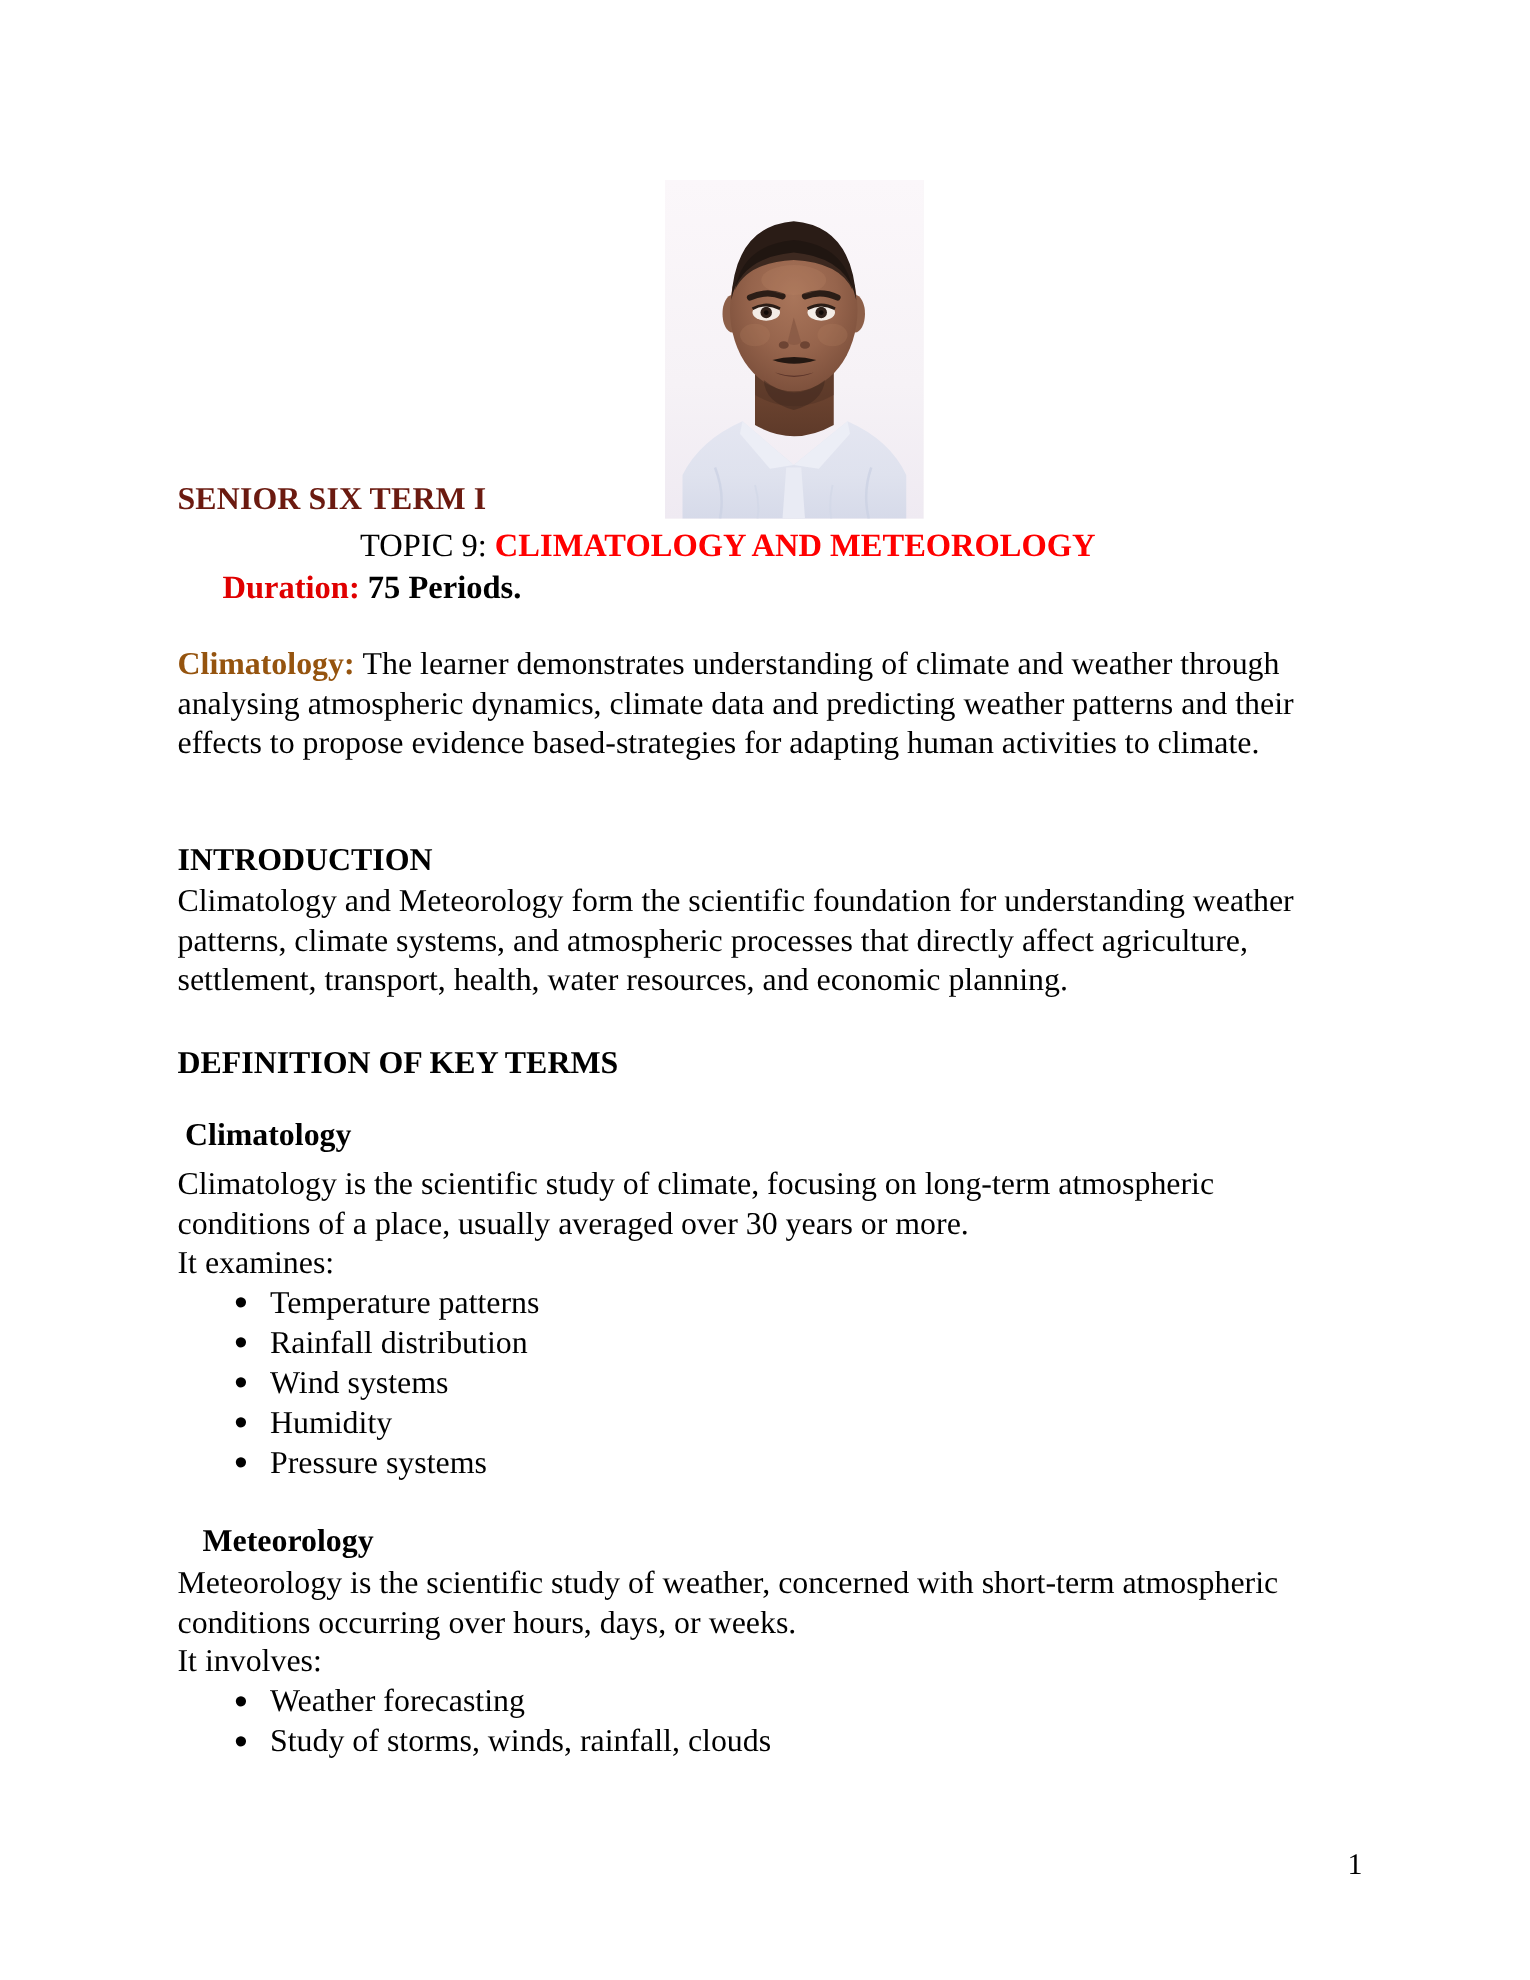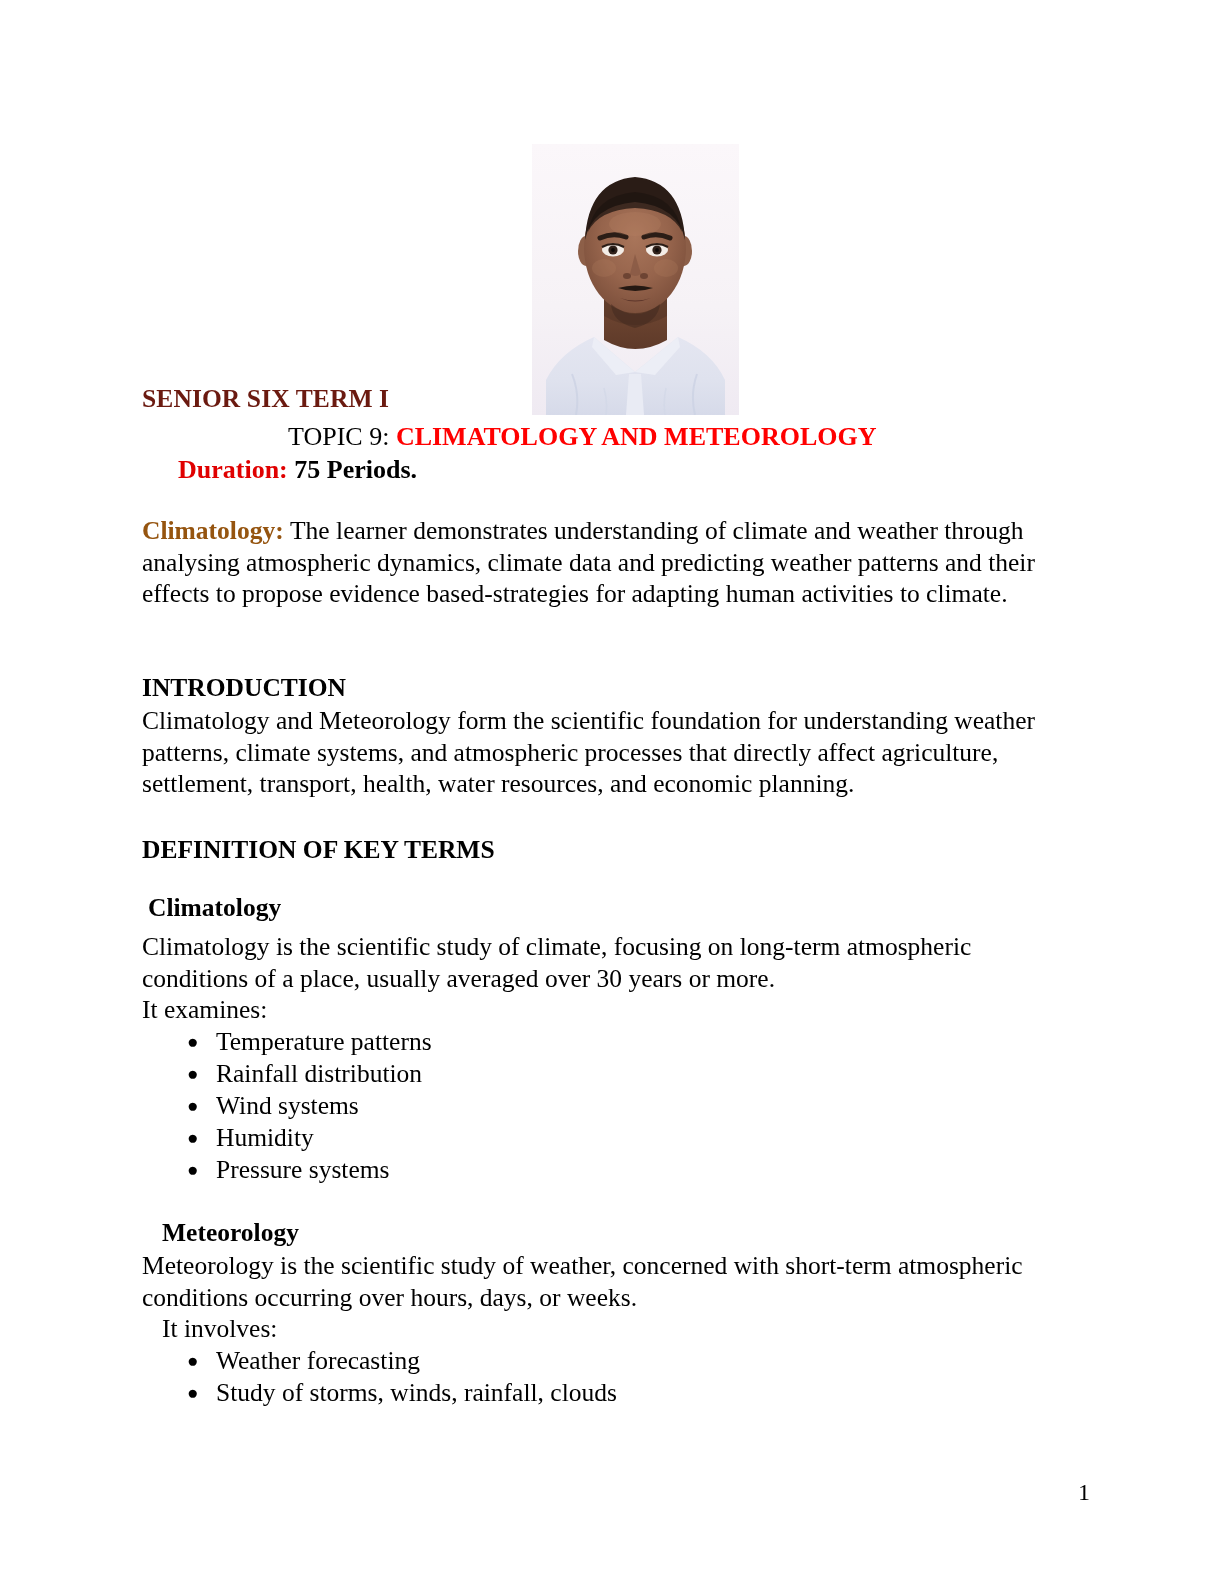--- a/index.html
+++ b/index.html
@@ -233,21 +233,21 @@
   <ul class="bullets" style="left:142px; top:1026px;">
     <li><span class="dot">●</span><span>Temperature patterns</span></li>
     <li><span class="dot">●</span><span>Rainfall distribution</span></li>
     <li><span class="dot">●</span><span>Wind systems</span></li>
     <li><span class="dot">●</span><span>Humidity</span></li>
     <li><span class="dot">●</span><span>Pressure systems</span></li>
   </ul>
 
   <div class="sub-heading" style="left:142px; top:1218px;margin-left:20px;">Meteorology</div>
   <div class="body-block" style="top:1250px;">Meteorology is the scientific study of weather, concerned with short-term atmospheric conditions occurring over hours, days, or weeks.</div>
-  <div class="body-block" style="top:1313px;margin-left:20px;">It involves:</div>
+  <div class="body-block" style="top:1313px;">It involves:</div>
 
   <ul class="bullets" style="left:142px; top:1345px;">
     <li><span class="dot">●</span><span>Weather forecasting</span></li>
     <li><span class="dot">●</span><span>Study of storms, winds, rainfall, clouds</span></li>
   </ul>
 
   <div class="page-number">1</div>
 
 </div>
 

